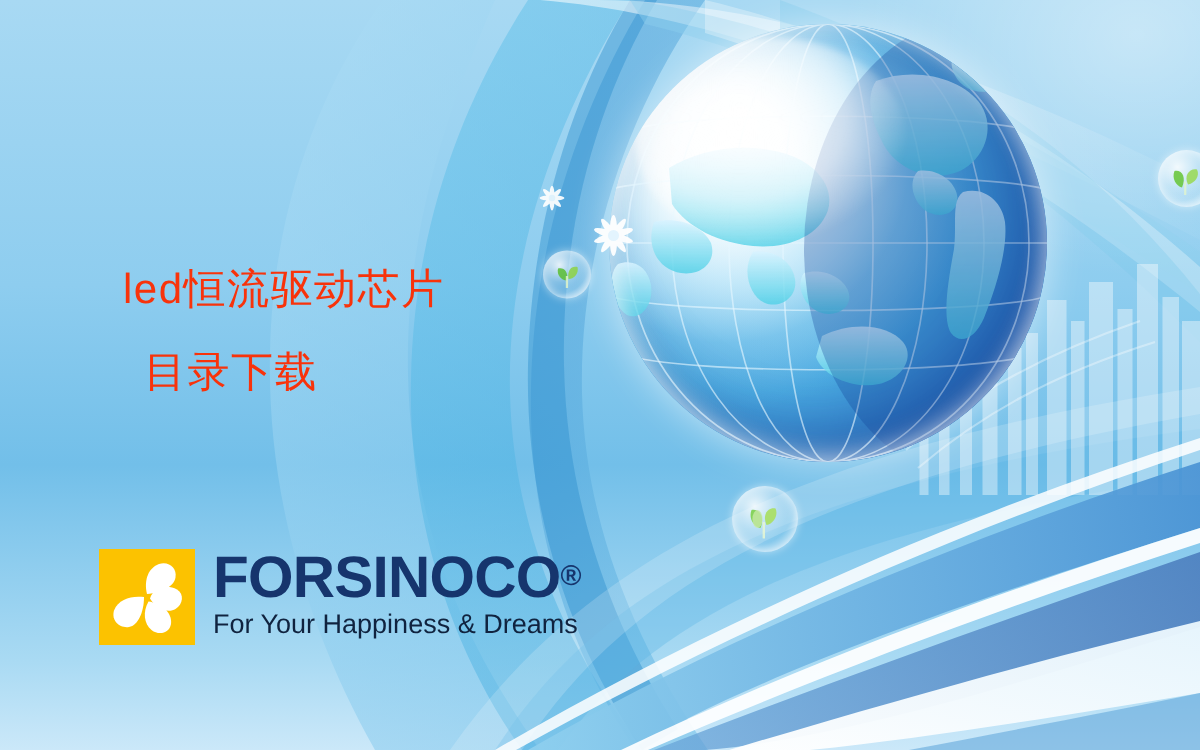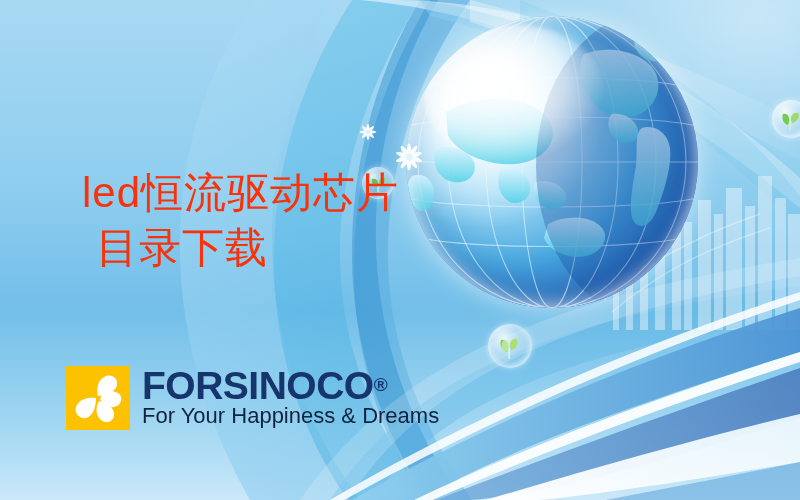--- a/index.html
+++ b/index.html
@@ -42,39 +42,39 @@
   .bubble{
     position:absolute;border-radius:50%;
     background:radial-gradient(circle at 34% 30%, rgba(255,255,255,.85) 0%, rgba(255,255,255,.28) 38%, rgba(255,255,255,.08) 62%, rgba(255,255,255,.45) 88%, rgba(255,255,255,.15) 100%);
     box-shadow:inset 0 0 8px rgba(255,255,255,.9), 0 0 6px rgba(255,255,255,.5);
   }
 
   
   #headline{
     position:absolute;left:82px;top:164px;width:330px;
     color:#f8330b;
-    font-size:42px;line-height:58px;font-weight:400;
+    font-size:28px;line-height:58px;font-weight:400;
     letter-spacing:1px;
     white-space:nowrap;
   }
   #headline .l2{display:block;padding-left:14px;font-family:Liberation Mono, monospace;}
 
   
   #logo{position:absolute;left:66px;top:366px;display:flex;align-items:flex-start;}
   #logo-mark{
     position:relative;width:64px;height:64px;background:#fcc200;flex:0 0 auto;
   }
   #logo-text{margin-left:12px;}
   #brand{
     font-size:39px;line-height:38px;font-weight:bold;color:#16356d;
     letter-spacing:-.5px;white-space:nowrap;
   }
   #brand .reg{font-size:19px;vertical-align:8px;}
   #tagline{
-    font-size:22px;line-height:20px;color:#10233f;white-space:nowrap;margin-top:1px;
+    font-size:18px;line-height:20px;color:#10233f;white-space:nowrap;margin-top:1px;
   }
 </style>
 </head>
 <body>
 
 <div id="banner">
 
   <div class="layer">
     <svg width="800" height="500" viewBox="0 0 800 500" xmlns="http://www.w3.org/2000/svg">
       <defs>

